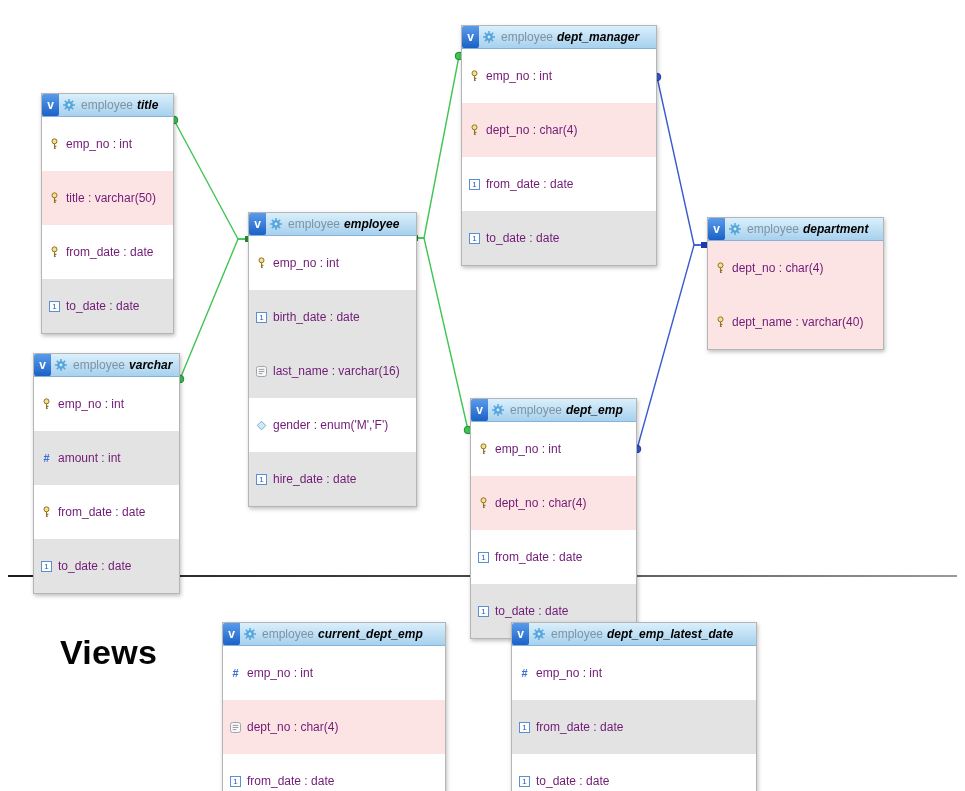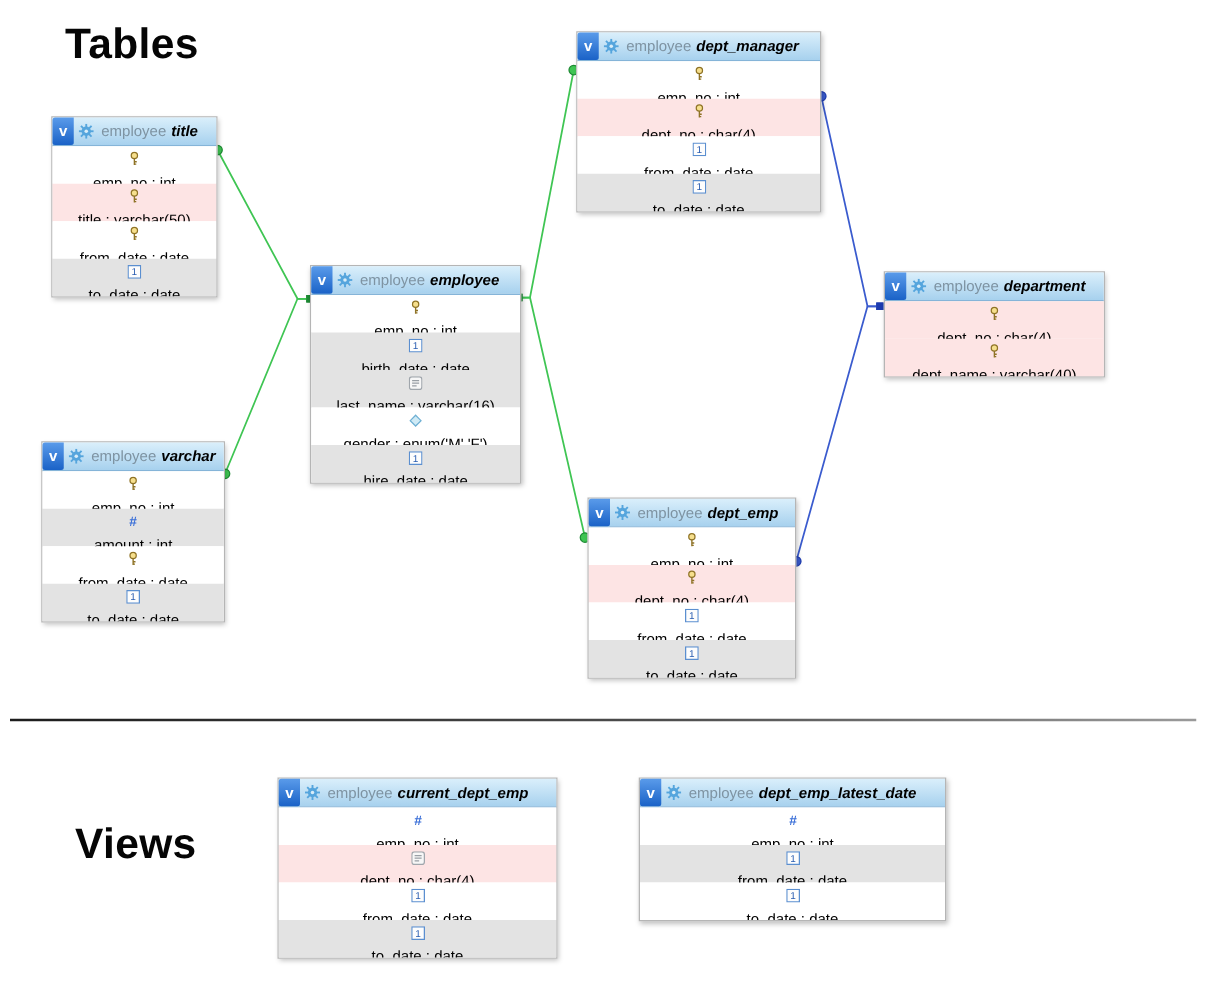--- a/index.html
+++ b/index.html
@@ -1,35 +1,35 @@
 <!DOCTYPE html>
 <html><head>
 <meta charset="utf-8">
 <style>
   html,body{margin:0;padding:0;background:#fff;}
   body{font-family:"Liberation Sans","DejaVu Sans",sans-serif;}
   #canvas{position:relative;width:965px;height:791px;background:#ffffff;overflow:hidden;}
   .heading{position:absolute;font-size:34px;font-weight:700;color:#050505;letter-spacing:.3px;z-index:3;}
   #tables-heading{left:52px;top:16px;}
-  #views-heading{left:60px;top:656px;}
+  #views-heading{left:60px;top:633px;}
   #divider{position:absolute;left:8px;right:8px;top:575px;height:1.5px;z-index:1;
            background:linear-gradient(to right,#1c1c1c 0%,#4d4d4d 55%,#9a9a9a 100%);}
   #wires{position:absolute;left:0;top:0;z-index:1;}
   .entity{position:absolute;z-index:2;background:#fff;border:1px solid #b5b5b5;
           box-shadow:1px 2px 4px rgba(0,0,0,.25);font-size:12px;}
   .entity-header{display:flex;align-items:center;height:22px;
           background:linear-gradient(#daeffb,#a7d1ee);border-bottom:1px solid #85b4d8;}
   .badge{flex:0 0 17px;width:17px;height:22px;box-sizing:border-box;
          background:linear-gradient(#5a9bea,#1a62c7);border-radius:2px 0 2px 2px;
          color:#fff;font-weight:700;font-size:12px;display:flex;align-items:center;justify-content:center;}
   .gear{margin-left:4px;display:flex;align-items:center;}
   .schema{color:#7e93a2;margin-left:6px;white-space:nowrap;}
   .tname{color:#000;font-weight:700;margin-left:4px;white-space:nowrap;font-style:italic;}
-  .row{height:22px;display:flex;align-items:center;padding:4px 6px;gap:6px;
-       white-space:nowrap;color:#000000;background:#fff;overflow:hidden;flex-direction:column;}
+  .row{height:22px;display:flex;align-items:center;padding:16px 6px;gap:6px;
+       white-space:nowrap;color:#701a75;background:#fff;overflow:hidden;}
   .row.gray{background:#e3e3e3;}
   .row.pink{background:#fde4e4;}
   .ricon{flex:0 0 12px;display:flex;align-items:center;justify-content:center;}
 </style>
 </head>
 <body>
 
 <div id="canvas">
   <svg id="wires" width="965" height="791">
       <polyline points="174,120 238,239 248,239" fill="none" stroke="#3fc553" stroke-width="1.4" stroke-linejoin="round"></polyline>
@@ -44,21 +44,20 @@
       <polyline points="468,430 424,238 415,238" fill="none" stroke="#3fc553" stroke-width="1.4" stroke-linejoin="round"></polyline>
       <circle cx="468" cy="430" r="3.8" fill="#3fc553" stroke="#1d8a33"></circle>
       <rect x="412" y="235" width="6" height="6" fill="#1d8a33"></rect>
       <polyline points="657,77 694,245 706,245" fill="none" stroke="#3a5bce" stroke-width="1.4" stroke-linejoin="round"></polyline>
       <circle cx="657" cy="77" r="3.8" fill="#3a5bce" stroke="#1d3bb0"></circle>
       <rect x="701" y="242" width="6" height="6" fill="#1d3bb0"></rect>
       <polyline points="637,449 694,245 706,245" fill="none" stroke="#3a5bce" stroke-width="1.4" stroke-linejoin="round"></polyline>
       <circle cx="637" cy="449" r="3.8" fill="#3a5bce" stroke="#1d3bb0"></circle>
       <rect x="701" y="242" width="6" height="6" fill="#1d3bb0"></rect>
     </svg>
-  <div id="tables-heading" class="heading">Tables</div>
   <div id="views-heading" class="heading">Views</div>
   <div id="divider"></div>
   <div id="entities">
       <div class="entity" style="left: 41px; top: 93px; width: 131px;">
         <div class="entity-header">
           <div class="badge">v</div>
           <span class="gear">
             <svg width="12" height="12" viewBox="0 0 16 16">
               <g fill="#55a5dd">
                 <rect x="7" y="0" width="2" height="16" transform="rotate(0 8 8)"></rect>

